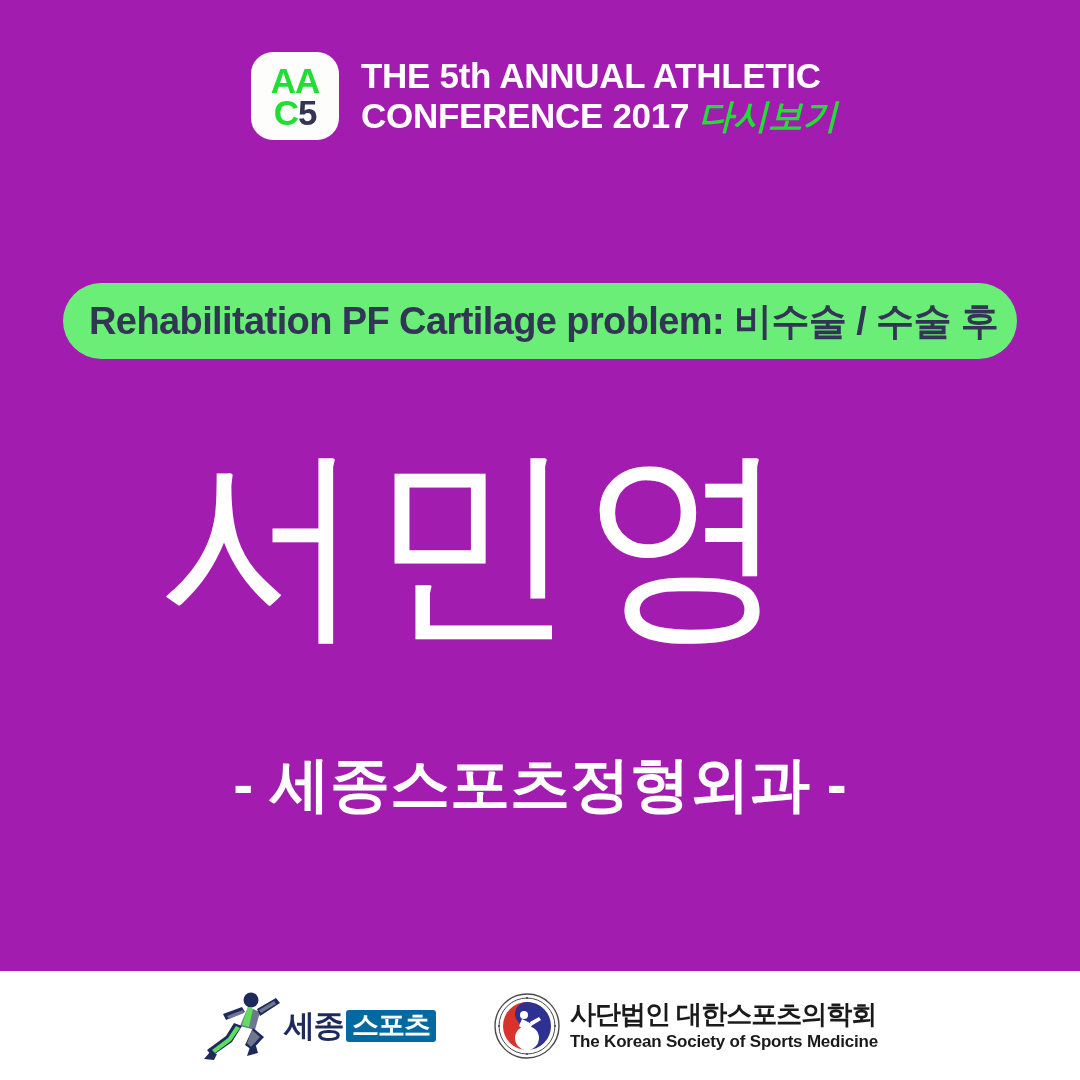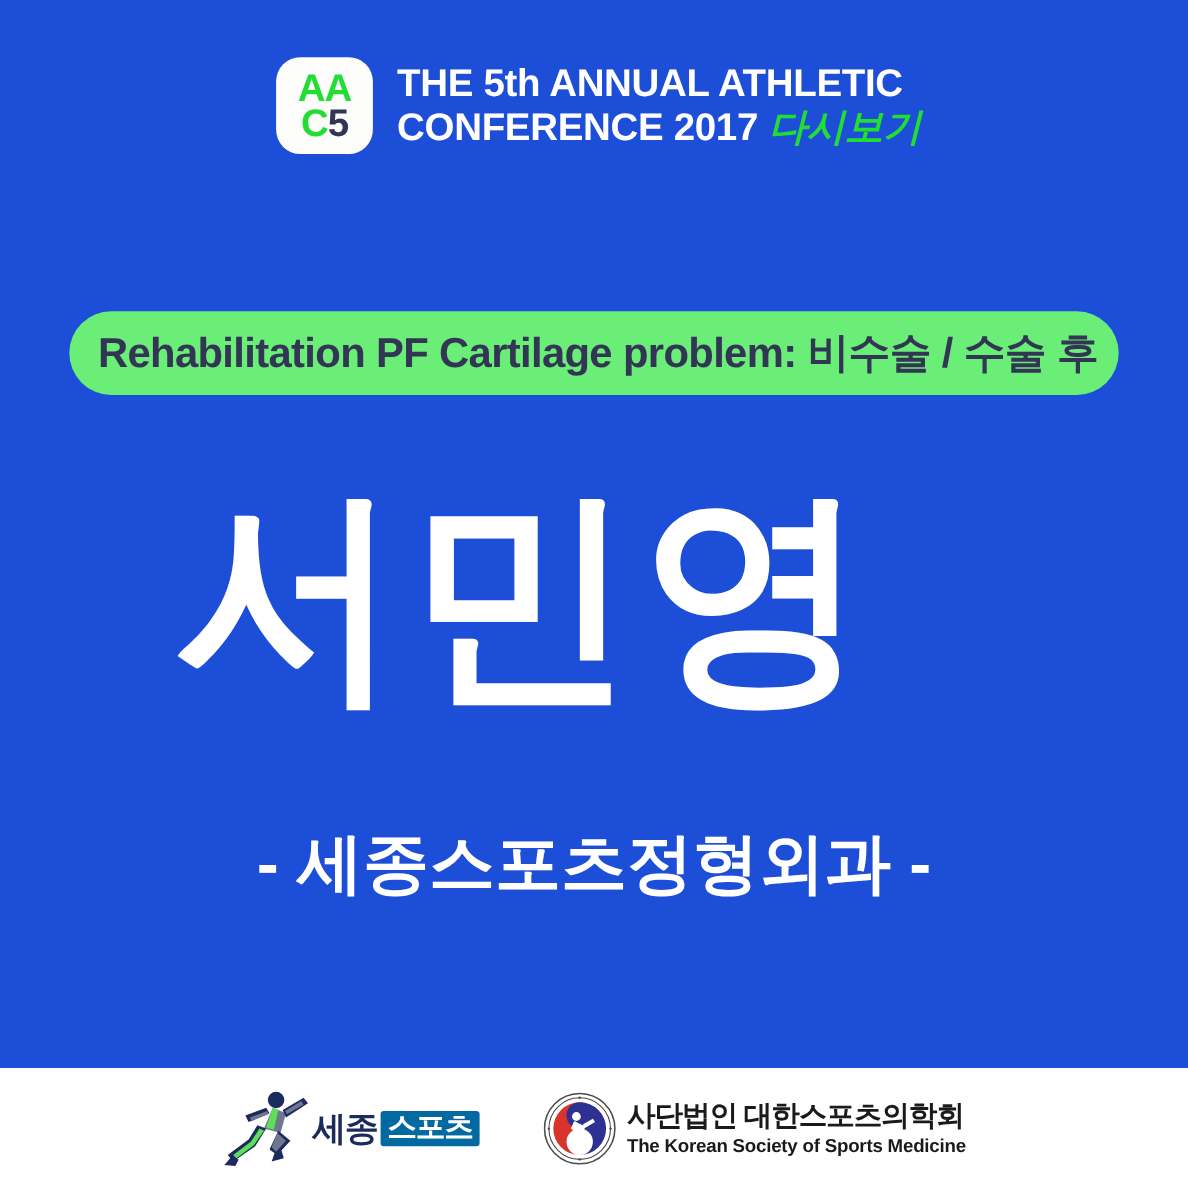--- a/index.html
+++ b/index.html
@@ -22,21 +22,21 @@
     box-sizing: border-box;
   }
 
   
   #navy-panel {
     position: absolute;
     left: 0;
     top: 0;
     width: 1080px;
     height: 971px;
-    background: #1d4ed8;
+    background: #a21caf;
     overflow: hidden;
   }
 
   
   #header {
     position: absolute;
     left: 251px;
     top: 52px;
     display: flex;
     align-items: center;
@@ -110,21 +110,21 @@
   }
 
   
   #speaker-name {
     position: absolute;
     left: 0;
     top: 430px;
     width: 952px;
     text-align: center;
     font-size: 208px;
-    font-weight: 700;
+    font-weight: 400;
     color: #ffffff;
     letter-spacing: 4px;
     line-height: 1.08;
   }
 
   
   #speaker-affiliation {
     position: absolute;
     left: 0;
     top: 745px;

